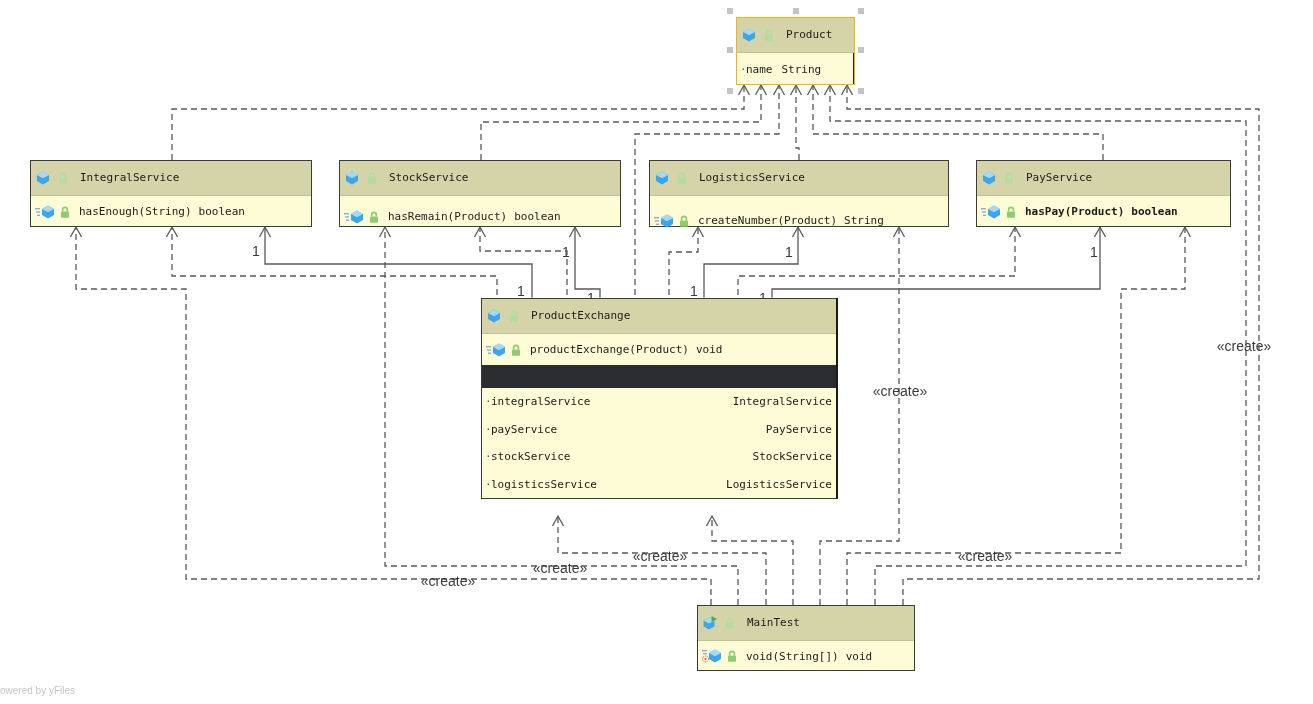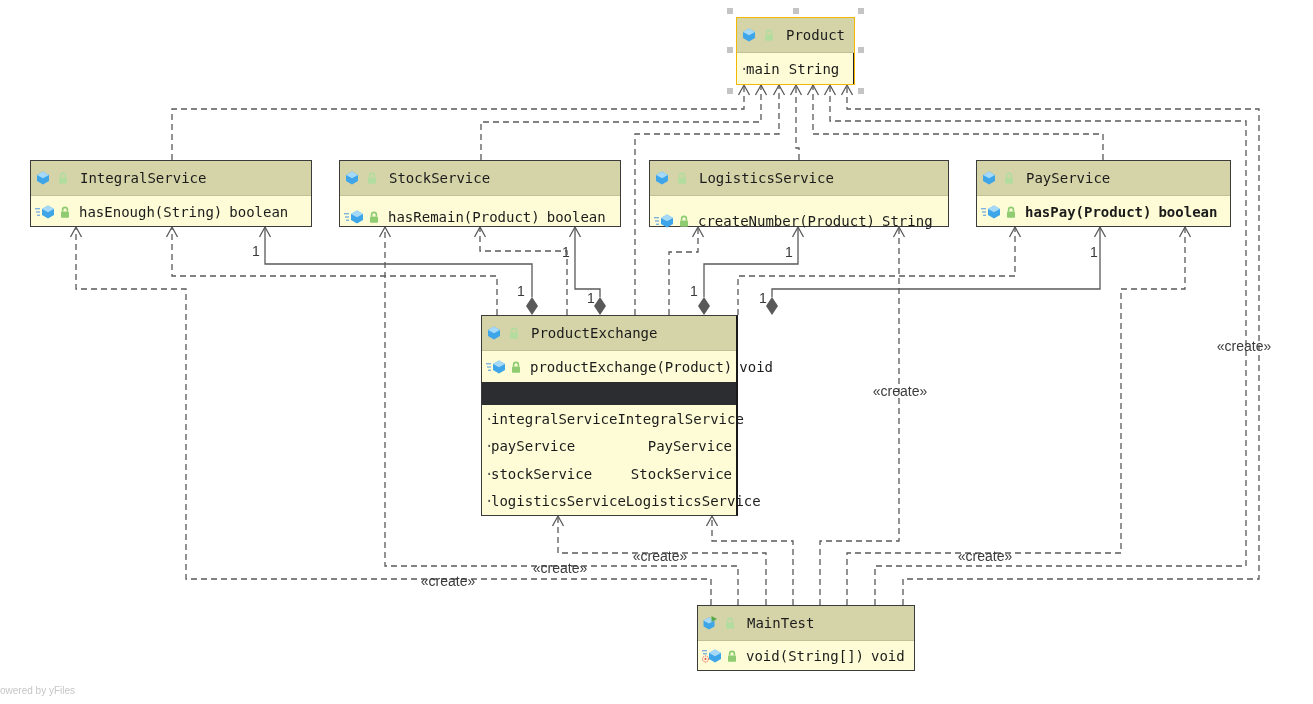--- a/index.html
+++ b/index.html
@@ -1,19 +1,19 @@
 <!DOCTYPE html>
 <html><head>
 <meta charset="utf-8">
 <style>
   html, body { margin:0; padding:0; }
   body { width:1313px; height:704px; position:relative; overflow:hidden; background:#ffffff; }
   #edges { position:absolute; left:0; top:0; width:1313px; height:704px; z-index:0; }
   .cls { position:absolute; box-sizing:border-box; border:1px solid #3b3b3b; background:#fdfcd6;
-         font-family:"DejaVu Sans Mono", monospace; font-size:14px; color:#1b1b1b; z-index:1; }
+         font-family:"DejaVu Sans Mono", monospace; font-size:11px; color:#1b1b1b; z-index:1; }
   .cls.selected { border:1.5px solid #f2b705; box-shadow: inset -1px 0 0 #222; }
   .hdr { height:34px; background:#d5d4a8; border-bottom:1px solid #c2c196; display:flex; align-items:center; position:relative; }
   .hdr .cube { position:absolute; left:5px; top:10px; width:14px; height:14px; }
   .hdr .lock { position:absolute; left:27px; top:11px; width:10px; height:12px; color:#b3dc9f; }
   .hdr .name { position:absolute; left:49px; top:0; line-height:34px; white-space:nowrap; }
   .row { position:relative; display:flex; align-items:center; white-space:nowrap; }
   .mrow .micon { position:absolute; left:4px; top:50%; margin-top:-7px; width:20px; height:14px; }
   .mrow .lock { position:absolute; left:29px; top:50%; margin-top:-6px; width:10px; height:12px; color:#8fcb70; }
   .mrow .mname { position:absolute; left:48px; }
   .mrow .mtype { margin-left:7px; }
@@ -179,21 +179,21 @@
     <svg class="cube">
         <use href="#i-cube"></use>
       </svg>
     <svg class="lock">
         <use href="#i-lock"></use>
       </svg>
     <span class="name">Product</span>
   </div>
   <div class="row frow" style="height:32px;justify-content:flex-start;">
     <span class="vis">·</span>
-    <span>main</span>
+    <span>name</span>
     <span style="margin-left:9px">String</span>
   </div>
 </div>
 
 <div class="cls" style="left:30px;top:160px;width:282px;height:67px;">
   <div class="hdr">
     <svg class="cube">
         <use href="#i-cube"></use>
       </svg>
     <svg class="lock">
@@ -268,21 +268,21 @@
     <svg class="micon">
         <use href="#i-method"></use>
       </svg>
     <svg class="lock">
         <use href="#i-lock"></use>
       </svg>
     <span class="mname"><span>hasPay(Product)</span><span class="mtype">boolean</span></span>
   </div>
 </div>
 
-<div class="cls" style="left:481px;top:315px;width:257px;height:201px;border-right:2px solid #1a1a1a;">
+<div class="cls" style="left:481px;top:298px;width:357px;height:201px;border-right:2px solid #1a1a1a;">
   <div class="hdr">
     <svg class="cube">
         <use href="#i-cube"></use>
       </svg>
     <svg class="lock">
         <use href="#i-lock"></use>
       </svg>
     <span class="name">ProductExchange</span>
   </div>
   <div class="row mrow" style="height:31px;">

